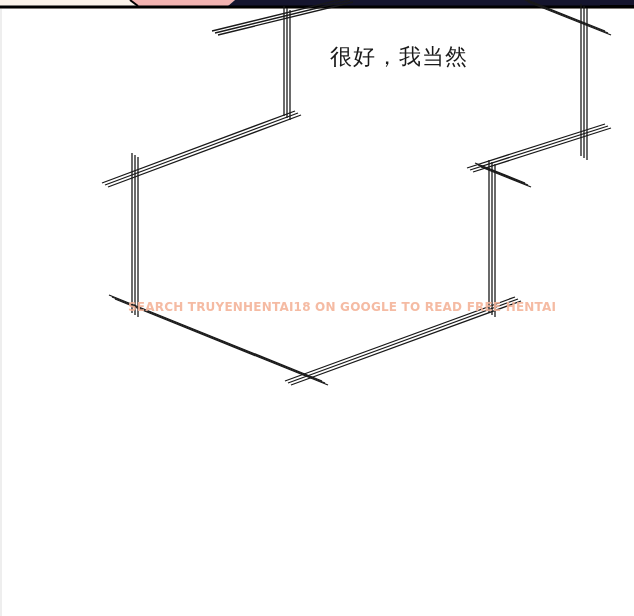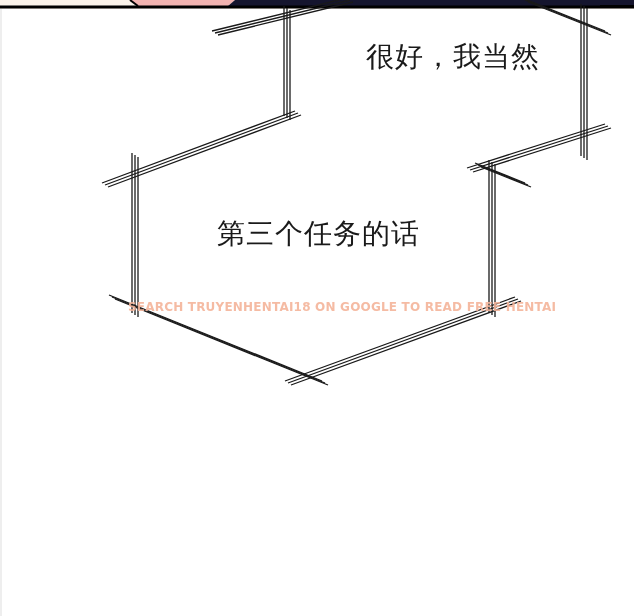--- a/index.html
+++ b/index.html
@@ -1,20 +1,20 @@
 <!DOCTYPE html>
 <html><head>
   <meta charset="utf-8">
   <style>
     html, body { margin: 0; padding: 0; background: #ffffff; }
     body { width: 634px; height: 616px; position: relative; overflow: hidden; font-family: "DejaVu Sans", sans-serif; }
     .page { position: absolute; left: 0; top: 0; width: 634px; height: 616px; background: #ffffff; }
     .top-strip { position: absolute; left: 0; top: 0; width: 634px; height: 9px; }
     .bubble-svg { position: absolute; left: 0; top: 0; width: 634px; height: 616px; }
-    .dialog { position: absolute; color: #1a1a1a; text-align: right; font-size: 28px; line-height: 31px; letter-spacing: 1px; }
+    .dialog { position: absolute; color: #1a1a1a; text-align: left; font-size: 22px; line-height: 31px; letter-spacing: 1px; }
     .dialog-1 { left: 330px; top: 41px; width: 210px; }
     .dialog-2 { left: 200px; top: 218px; width: 220px; }
     .watermark { position: absolute; left: 128px; top: 300px; width: 380px; 
       font-family: "DejaVu Sans", sans-serif; font-weight: bold; font-size: 12px; letter-spacing: 0.2px;
       color: #f4b49a; opacity: 0.9; white-space: nowrap; }
     .frame-edge { position: absolute; left: 0; top: 9px; width: 2px; height: 607px; background: #eeeeee; }
   </style>
 </head>
 <body>
 
@@ -62,18 +62,17 @@
       <use href="#bubble-outline"></use>
       <use href="#bubble-outline" transform="translate(3,2)"></use>
     </g>
   </svg>
 
   <div class="dialog dialog-1">
     <div>很好，我当然</div>
   </div>
 
   <div class="dialog dialog-2">
-    <div>第三个任务的话</div>
   </div>
 
   <div class="watermark">SEARCH TRUYENHENTAI18 ON GOOGLE TO READ FREE HENTAI</div>
 
 </div>
 
 </body></html>

